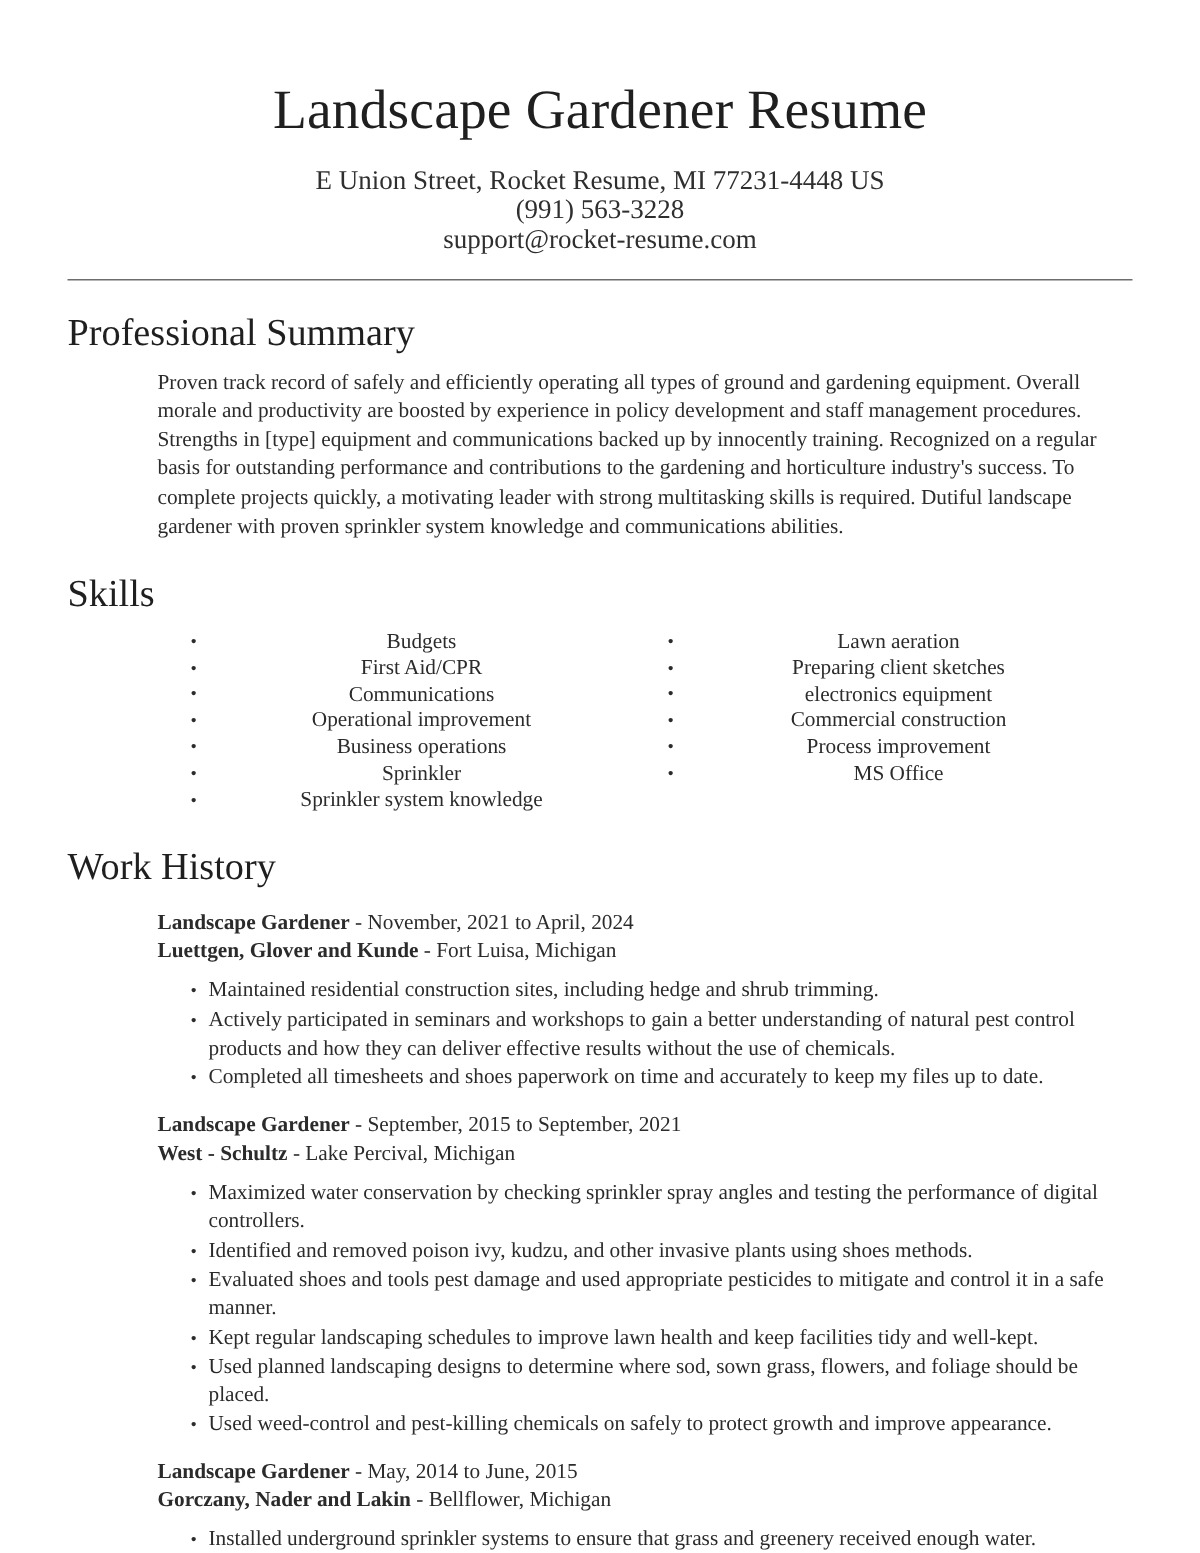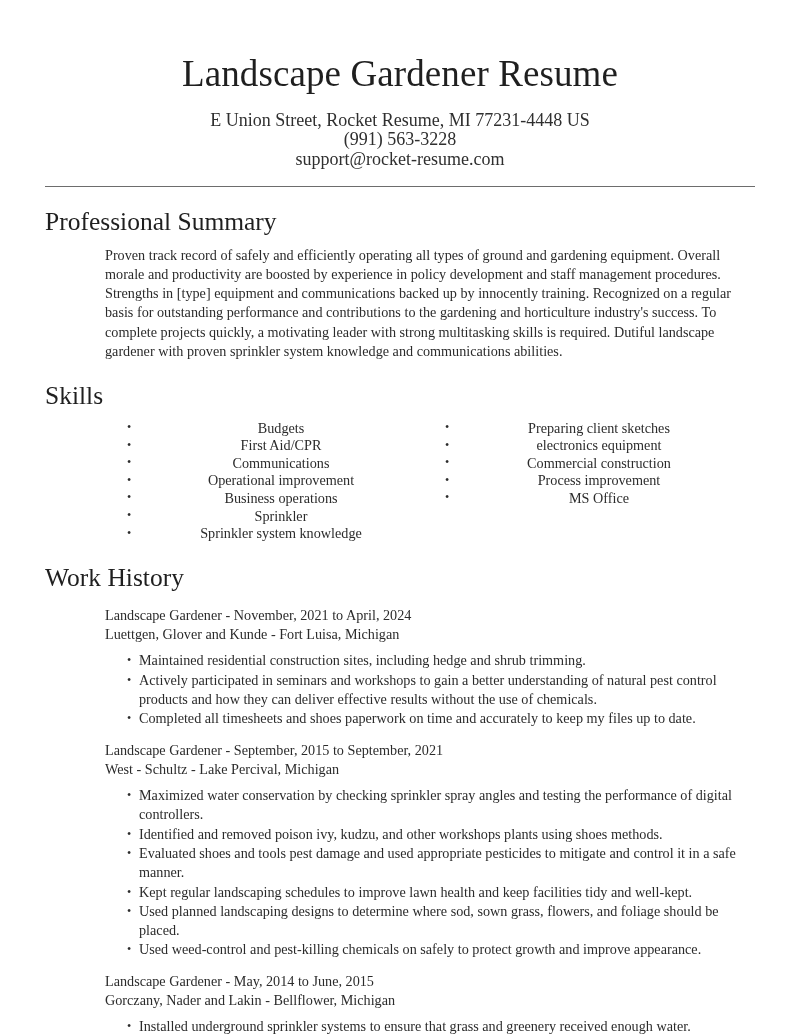--- a/index.html
+++ b/index.html
@@ -110,21 +110,21 @@
   
   .jobs { padding-top: 5px; }
   .job { padding-left: 60px; padding-top: 12px; }
   .job:first-child { padding-top: 9px; }
 
   .job-line {
     font-size: 14.2px;
     line-height: 19.2px;
     color: #2b2b2b;
   }
-  .job-line .strong { font-weight: 400; }
+  .job-line .strong { font-weight: 700; }
   .job-line .sep { font-weight: 400; }
 
   .job ul {
     margin: 7px 0 0 0;
     padding: 0 0 0 22px;
     list-style: none;
   }
   .job li {
     position: relative;
     font-size: 14.2px;
@@ -175,20 +175,21 @@
             <li>First Aid/CPR</li>
             <li>Communications</li>
             <li>Operational improvement</li>
             <li>Business operations</li>
             <li>Sprinkler</li>
             <li>Sprinkler system knowledge</li>
           </ul>
       </div>
       <div class="skills-col">
         <ul id="skills-right">
+            <li>Lawn aeration</li>
             <li>Preparing client sketches</li>
             <li>electronics equipment</li>
             <li>Commercial construction</li>
             <li>Process improvement</li>
             <li>MS Office</li>
           </ul>
       </div>
     </div>
   </section>
 
@@ -202,21 +203,21 @@
             <li>Maintained residential construction sites, including hedge and shrub trimming.</li>
             <li>Actively participated in seminars and workshops to gain a better understanding of natural pest control products and how they can deliver effective results without the use of chemicals.</li>
             <li>Completed all timesheets and shoes paperwork on time and accurately to keep my files up to date.</li>
           </ul>
         </div>
         <div class="job">
           <div class="job-line"><span class="strong">Landscape Gardener</span><span class="sep"> - </span><span>September, 2015 to September, 2021</span></div>
           <div class="job-line"><span class="strong">West - Schultz</span><span class="sep"> - </span><span>Lake Percival, Michigan</span></div>
           <ul>
             <li>Maximized water conservation by checking sprinkler spray angles and testing the performance of digital controllers.</li>
-            <li>Identified and removed poison ivy, kudzu, and other workshops plants using shoes methods.</li>
+            <li>Identified and removed poison ivy, kudzu, and other invasive plants using shoes methods.</li>
             <li>Evaluated shoes and tools pest damage and used appropriate pesticides to mitigate and control it in a safe manner.</li>
             <li>Kept regular landscaping schedules to improve lawn health and keep facilities tidy and well-kept.</li>
             <li>Used planned landscaping designs to determine where sod, sown grass, flowers, and foliage should be placed.</li>
             <li>Used weed-control and pest-killing chemicals on safely to protect growth and improve appearance.</li>
           </ul>
         </div>
         <div class="job">
           <div class="job-line"><span class="strong">Landscape Gardener</span><span class="sep"> - </span><span>May, 2014 to June, 2015</span></div>
           <div class="job-line"><span class="strong">Gorczany, Nader and Lakin</span><span class="sep"> - </span><span>Bellflower, Michigan</span></div>
           <ul>

